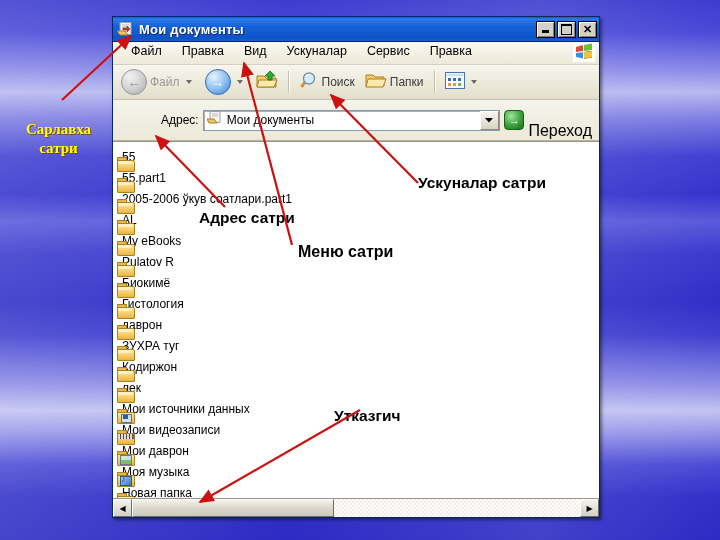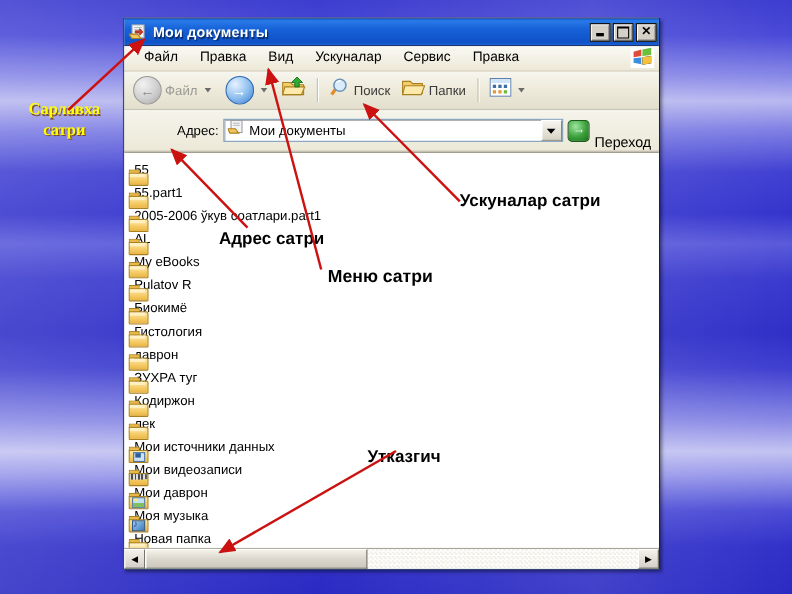--- a/index.html
+++ b/index.html
@@ -116,21 +116,21 @@
     position:absolute;right:0;top:0;width:17px;height:17px;
     background:linear-gradient(to bottom,#f6f5ef,#d8d4c4);
     border:1px solid #8e8a7a;border-top-color:#fff;border-left-color:#fff;
     display:flex;align-items:center;justify-content:center;
   }
   .gobtn{display:flex;align-items:center;gap:4px;padding-right:4px;}
   .gocirc{width:18px;height:18px;border-radius:4px;
     background:radial-gradient(circle at 35% 28%,#9fe59f,#3ba13b 55%,#1b6f1b 100%);
     border:1px solid #1a5c1a;display:flex;align-items:center;justify-content:center;
     color:#fff;font-size:11px;font-weight:bold;line-height:1;}
-  .golabel{font-size:13px;color:#000;margin-top:22px;}
+  .golabel{font-size:16px;color:#000;margin-top:22px;}
 
   
   .filepane{
     flex:1;background:#fff;border-top:1px solid #9a9687;
     padding:4px 0 0 4px;overflow:hidden;position:relative;
   }
   .frow{display:flex;align-items:center;gap:5px;height:21px;}
   .fname{font-size:12px;color:#000;white-space:nowrap;}
 
   
@@ -166,21 +166,21 @@
     display:flex;align-items:stretch;
   }
   .sbthumb{
     width:200px;background:linear-gradient(to bottom,#f4f2ea,#dbd7cd 50%,#cdc9bf);
     border:1px solid #fff;border-right-color:#6b6b63;border-bottom-color:#6b6b63;
   }
 
   
   .anno{position:absolute;font-weight:bold;color:#000;white-space:pre;}
   #anno-title{
-    left:6px;top:91px;width:105px;text-align:center;
+    left:6px;top:120px;width:105px;text-align:center;
     color:#ffff00;font-family:"Liberation Serif",serif;font-size:15px;
     font-weight:bold;line-height:1.25;
     text-shadow:1px 1px 0 rgba(120,60,0,.85);
   }
   #anno-tools{left:418px;top:174px;font-size:15.5px;text-align:center;}
   #anno-address{left:199px;top:209px;font-size:15.5px;}
   #anno-menu{left:298px;top:243px;font-size:16px;}
   #anno-slider{left:334px;top:407px;font-size:15.5px;}
 
   #arrows{position:absolute;inset:0;pointer-events:none;}

